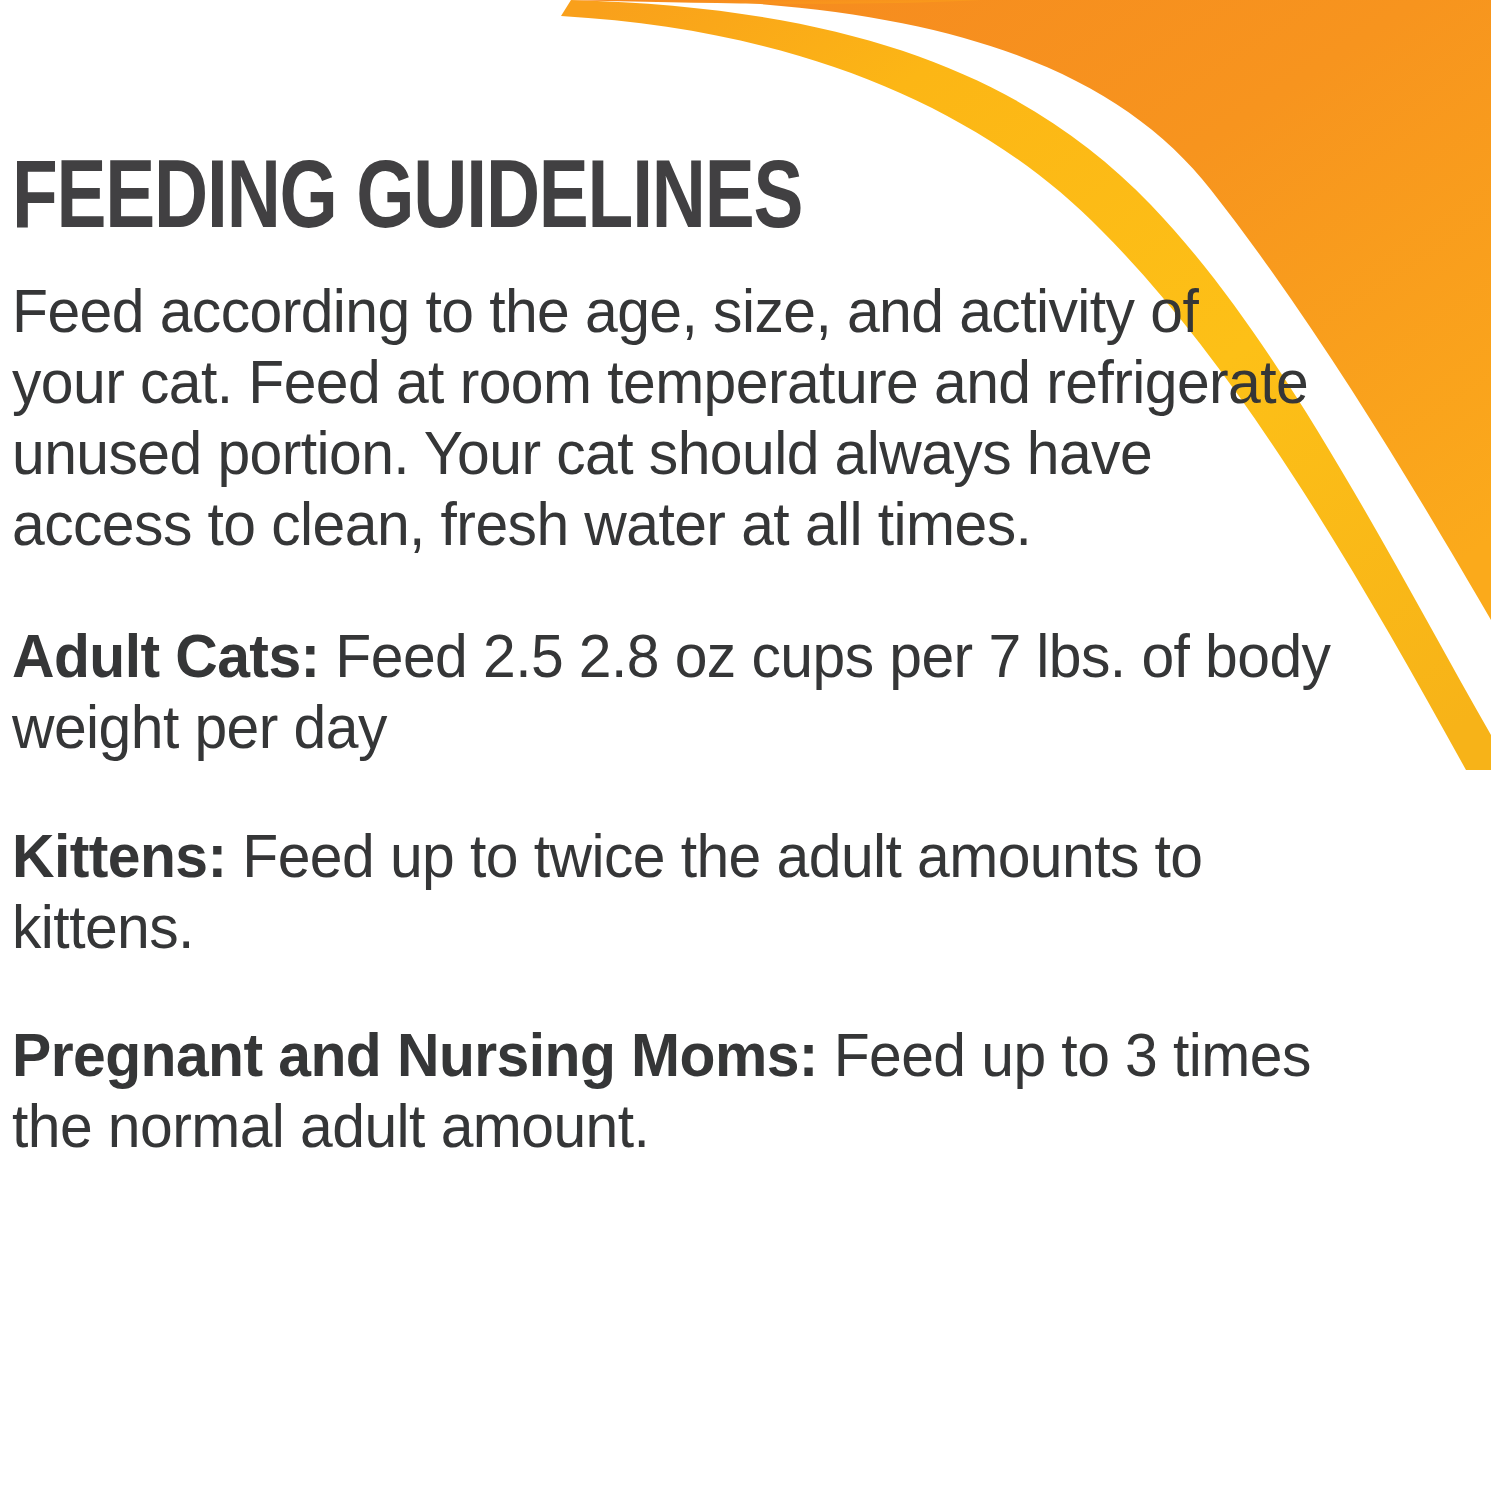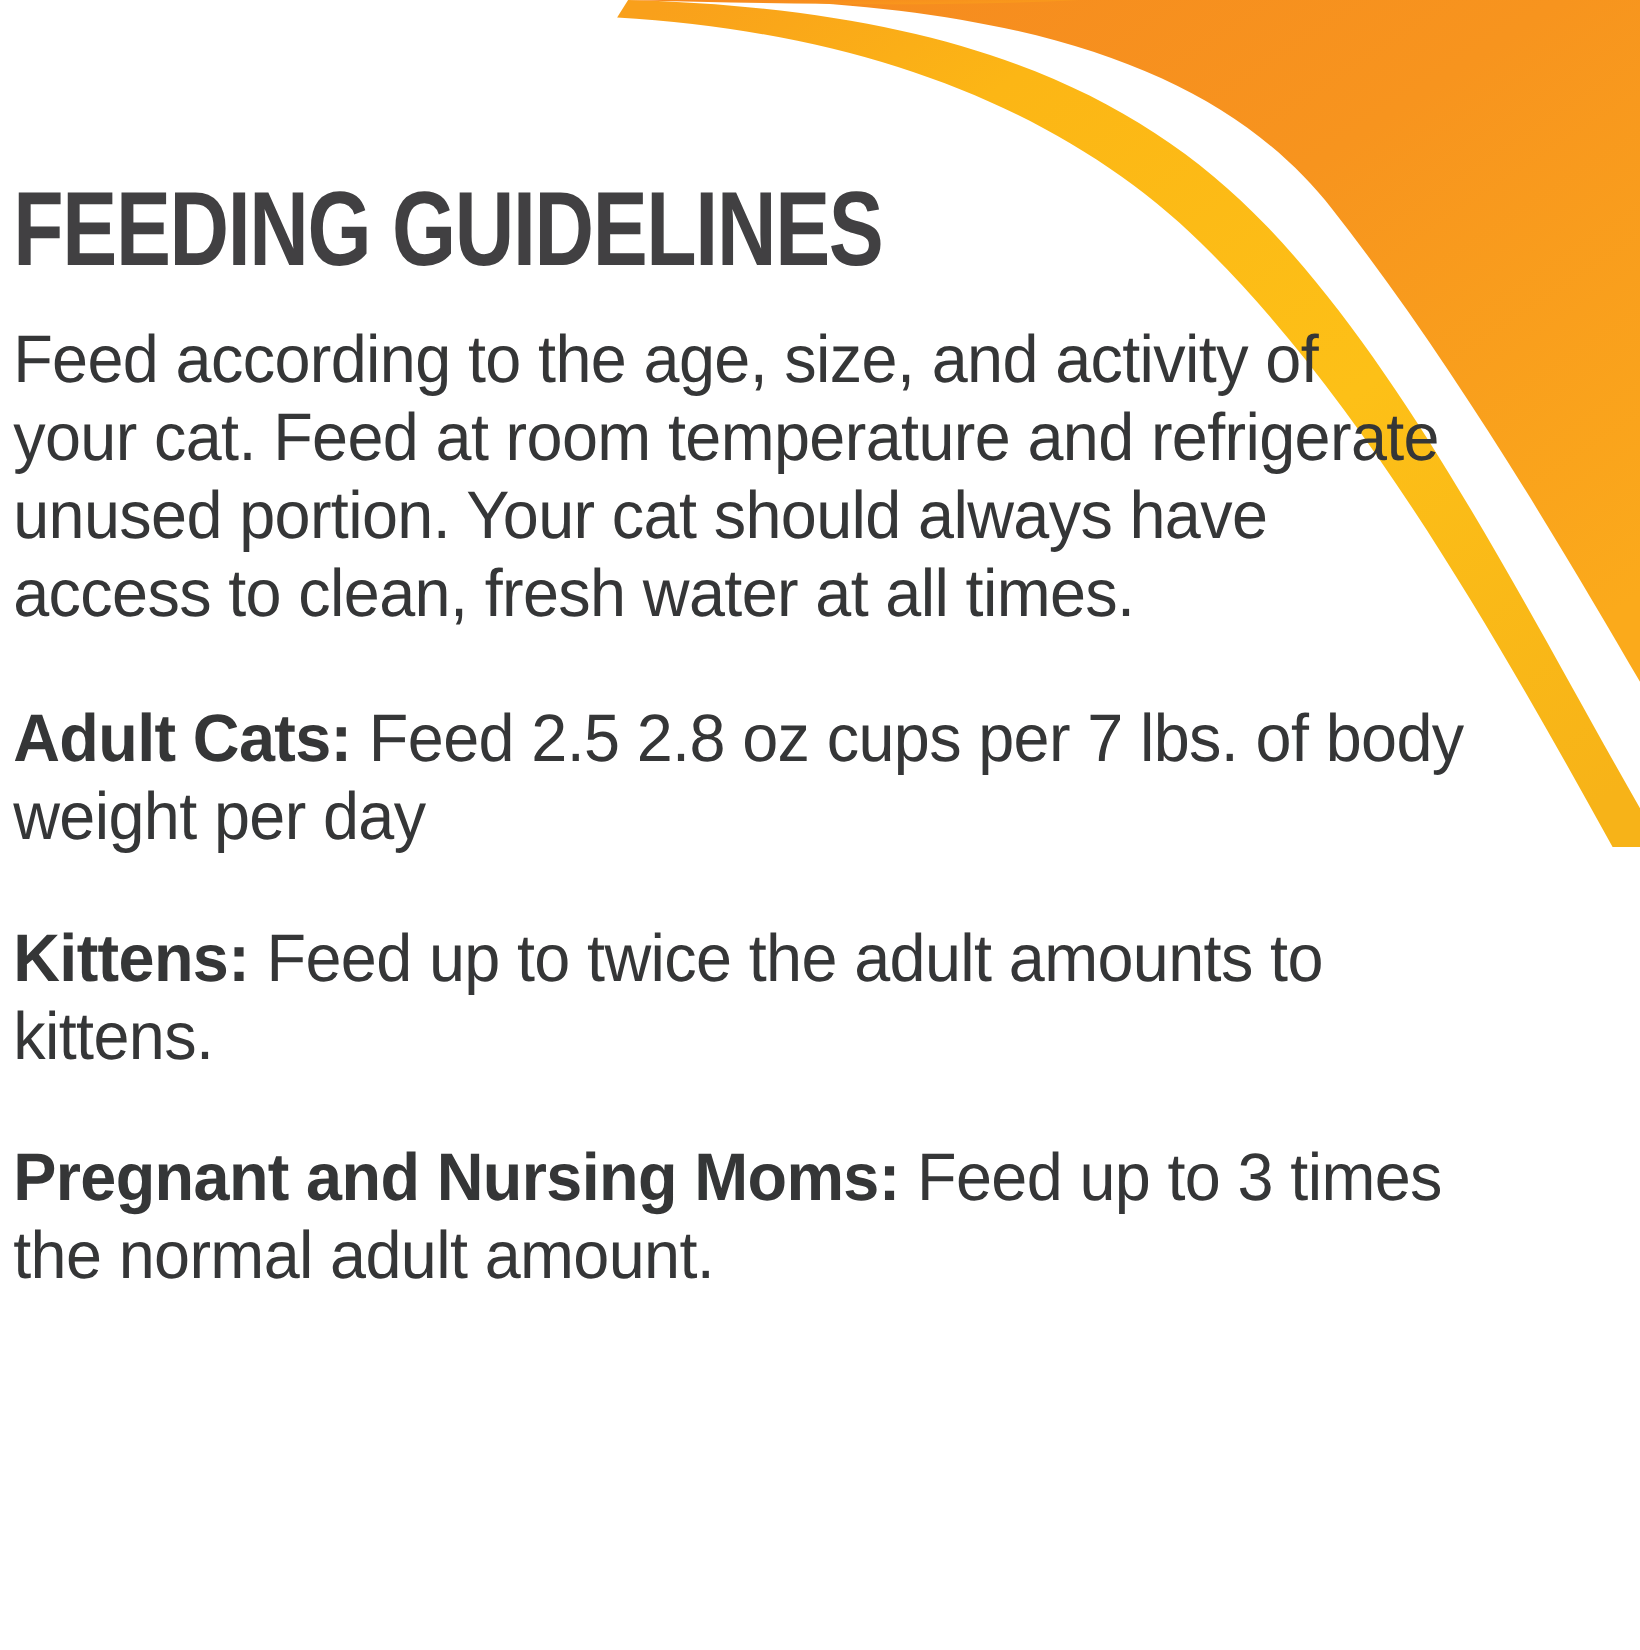--- a/index.html
+++ b/index.html
@@ -31,21 +31,21 @@
   #corner-graphic svg {
     display: block;
     width: 100%;
     height: 100%;
   }
 
   
   #content {
     position: absolute;
     left: 12px;
-    top: 15px;
+    top: 0;
     width: 1400px;
   }
 
   .page-title {
     margin: 0;
     padding-top: 150px;
     font-family: "Liberation Sans Narrow", "Liberation Sans", sans-serif;
     font-size: 96px;
     line-height: 0.92;
     font-weight: 700;

